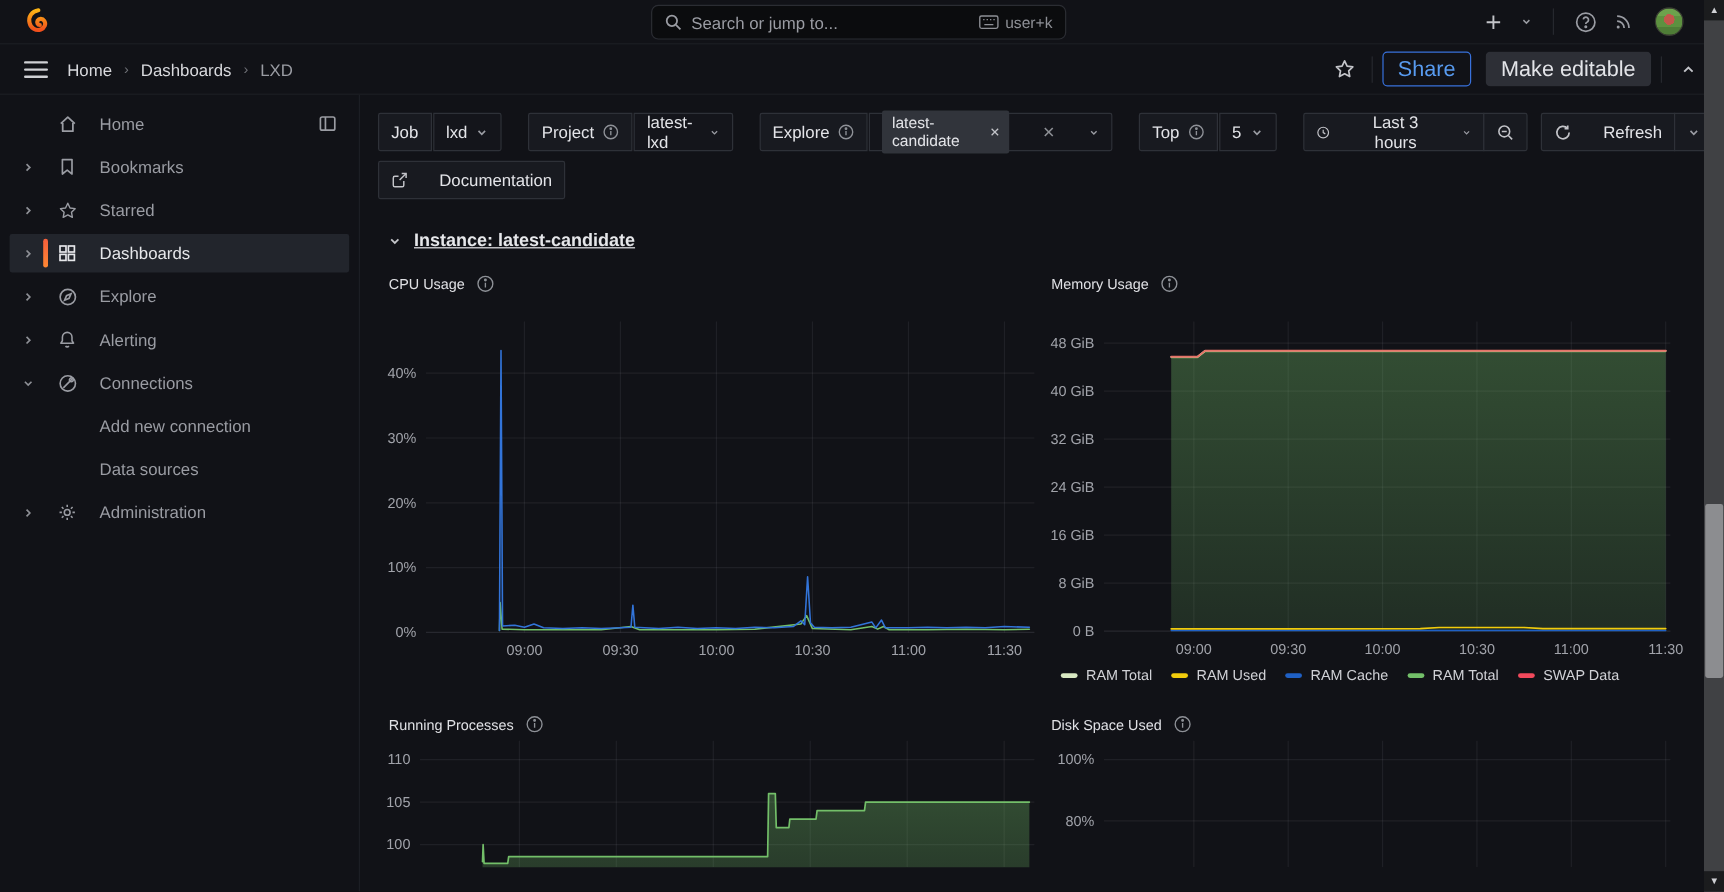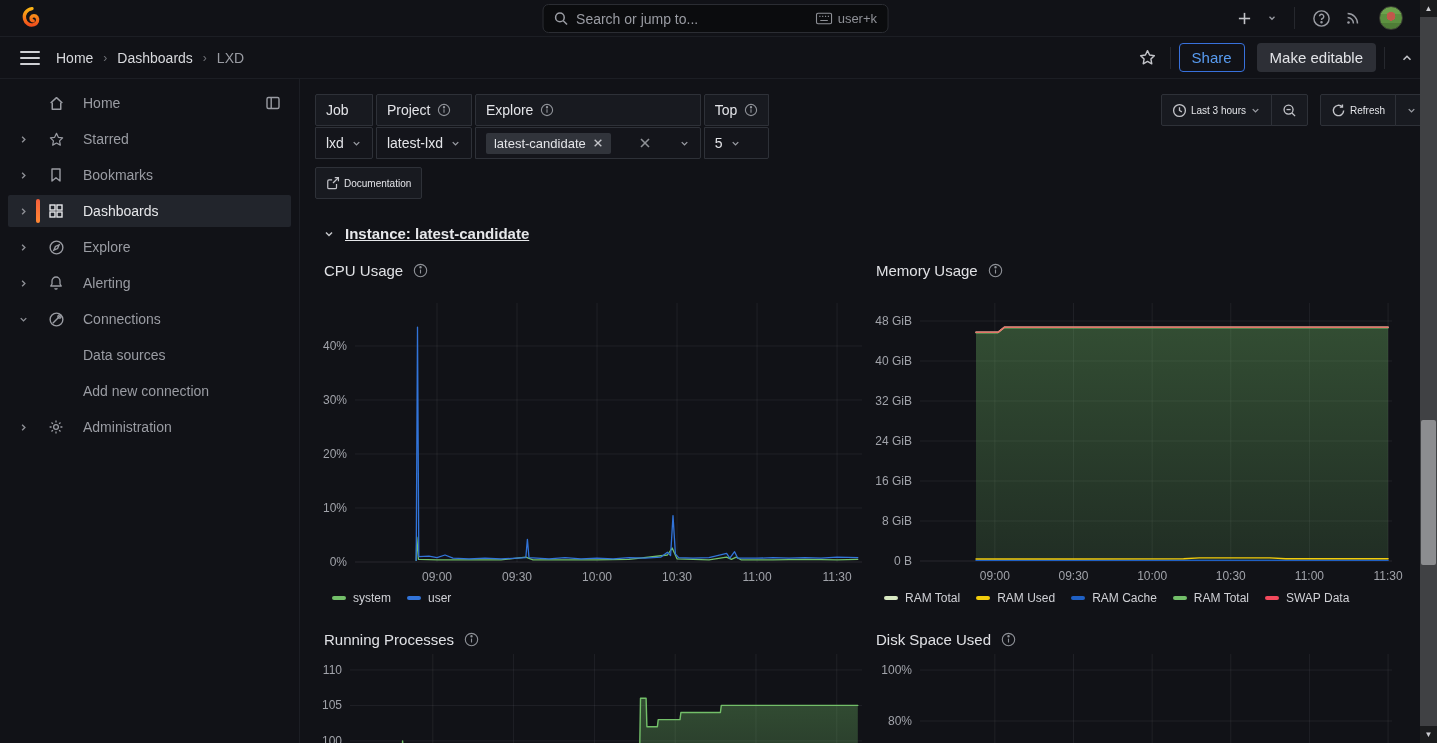--- a/index.html
+++ b/index.html
@@ -30,21 +30,21 @@
   .subheader { height:42px; background:#111217; display:flex; align-items:center; padding:0 16px;
     border-bottom:1px solid #1c1e24; }
   .burger { display:flex; flex-direction:column; gap:4px; width:20px; margin:0 16px 0 4px; cursor:pointer; }
   .burger span { height:2px; background:#cfd0d4; border-radius:1px; }
   .crumbs { display:flex; align-items:center; gap:10px; font-size:14px; }
   .crumb { color:#d8d9dd; cursor:pointer; }
   .crumb.last { color:#9a9ca3; cursor:default; }
   .crumb-sep { color:#6e7076; font-size:12px; }
   .sub-right { margin-left:auto; display:flex; align-items:center; }
   .btn { height:29px; display:inline-flex; align-items:center; gap:6px; padding:0 12px;
-    border-radius:4px; font-size:15px; cursor:pointer; border:1px solid transparent; }
+    border-radius:4px; font-size:18px; cursor:pointer; border:1px solid transparent; }
   .btn-share { color:#589bf0; border-color:#3871dc; background:transparent; }
   .btn-gray  { color:#e3e4e8; background:#2d2f36; }
 
   
   .main { display:flex; height:664px; }
   .sidebar { width:300px; border-right:1px solid #1c1e24; padding-top:8px; flex-shrink:0; }
   .nav-row { position:relative; height:32px; display:flex; align-items:center; cursor:pointer;
     color:#9a9ca3; font-size:14px; margin:0 8px 4px 8px; border-radius:2px; }
   .nav-caret { width:30px; display:flex; justify-content:center; color:#8e9096; }
   .nav-icon { width:20px; margin-left:8px; display:flex; justify-content:center; color:inherit; }
@@ -52,45 +52,45 @@
   .nav-row.active { background:#22252c; color:#e6e7ea; }
   .nav-row.active::before { content:""; position:absolute; left:28px; top:4px; bottom:4px; width:4px;
     border-radius:2px; background:linear-gradient(180deg,#f55f3c,#ff8833); }
   .nav-row.child .nav-label { margin-left:75px; }
   .dock { margin-left:auto; margin-right:10px; color:#9a9ca3; }
 
   .content { flex:1; padding:15px 0 0 15px; overflow:hidden; }
 
   
   .filters { display:flex; align-items:flex-start; }
-  .fgroup { display:flex; gap:1px; margin-right:3px;flex-direction:column; }
+  .fgroup { display:flex; gap:1px; margin-right:22px; }
   .fcell { height:32px; display:flex; align-items:center; gap:7px; padding:0 10px;
     background:#181a20; border:1px solid #2e3138; font-size:14px; color:#e3e4e8; }
   .fcell.flabel { border-radius:2px 0 0 2px; font-weight:500; }
   .fcell.fvalue { background:#14151b; border-radius:0 2px 2px 0; cursor:pointer; }
   .tag { display:flex; align-items:center; gap:7px; background:#31343b; border-radius:2px;
     padding:3px 8px; font-size:13px; color:#e3e4e8; }
   .toolbar-right { margin-left:auto; display:flex; align-items:center; padding-right:9px; }
-  .tbtn { height:32px; display:inline-flex; align-items:center; gap:4px; padding:0 10px;
-    background:#181a20; border:1px solid #2e3138; color:#e3e4e8; font-size:10px; cursor:pointer; }
+  .tbtn { height:32px; display:inline-flex; align-items:center; gap:26px; padding:0 10px;
+    background:#181a20; border:1px solid #2e3138; color:#e3e4e8; font-size:14px; cursor:pointer; }
   .tb-group { display:flex; }
   .tb-group .tbtn + .tbtn { margin-left:-1px; }
   .tb-group:first-child .tbtn:first-child { border-radius:2px 0 0 2px; }
   .r-left { border-radius:2px 0 0 2px; }
   .r-right { border-radius:0 2px 2px 0; }
   .gap12 { width:12px; }
   .row2 { margin-top:8px; }
 
   
   .section-head { display:flex; align-items:center; gap:10px; margin:26px 0 0 8px;
     font-size:15px; font-weight:700; color:#e6e7ea; cursor:pointer;text-decoration:underline; }
   .grid { display:grid; grid-template-columns:552px 553px; }
   .panel { overflow:hidden; }
   .panel-title { display:flex; align-items:center; gap:10px; margin:20px 0 6px 9px;
-    font-size:15px; font-weight:500; color:#e0e1e5; }
+    font-size:12px; font-weight:500; color:#e0e1e5; }
   .info { color:#8e9197; display:flex; cursor:pointer; }
   .legend { display:flex; gap:16px; margin:4px 0 0 17px; font-size:12px; color:#d0d1d6; }
   .legend .li { display:flex; align-items:center; gap:7px; cursor:pointer; }
   .legend .sw { width:14px; height:4px; border-radius:2px; }
   .chart { display:block; }
 
   
   .scrollbar { position:fixed; right:0; top:0; width:17px; height:743px; background:#404144; z-index:50; }
   .sb-btn { position:absolute; left:0; width:17px; height:17px; background:#1b1c1e; color:#cfd0d4;
     font-size:8px; display:flex; align-items:center; justify-content:center; cursor:pointer; }
@@ -217,39 +217,39 @@
       </span>
     </div>
 
     <div class="nav-row">
       <span class="nav-caret">
         <svg width="11" height="11" viewBox="0 0 16 16" fill="none" stroke="currentColor" stroke-width="2">
             <polyline points="6,4 10,8 6,12"></polyline>
           </svg>
       </span>
       <span class="nav-icon">
-        <svg width="17" height="17" viewBox="0 0 20 20" fill="none" stroke="currentColor" stroke-width="1.4" stroke-linejoin="round">
-            <path d="M10 2.8 l2.2 4.6 5 .7 -3.6 3.5 .9 5 -4.5 -2.4 -4.5 2.4 .9 -5 L2.8 8.1 l5-.7z"></path>
-          </svg>
-      </span>
-      <span class="nav-label">Starred</span>
+        <svg width="16" height="16" viewBox="0 0 16 16" fill="none" stroke="currentColor" stroke-width="1.4" stroke-linejoin="round">
+            <path d="M4 2 h8 v12 l-4-3.2 L4 14z"></path>
+          </svg>
+      </span>
+      <span class="nav-label">Bookmarks</span>
     </div>
 
     <div class="nav-row">
       <span class="nav-caret">
         <svg width="11" height="11" viewBox="0 0 16 16" fill="none" stroke="currentColor" stroke-width="2">
             <polyline points="6,4 10,8 6,12"></polyline>
           </svg>
       </span>
       <span class="nav-icon">
-        <svg width="16" height="16" viewBox="0 0 16 16" fill="none" stroke="currentColor" stroke-width="1.4" stroke-linejoin="round">
-            <path d="M4 2 h8 v12 l-4-3.2 L4 14z"></path>
-          </svg>
-      </span>
-      <span class="nav-label">Bookmarks</span>
+        <svg width="17" height="17" viewBox="0 0 20 20" fill="none" stroke="currentColor" stroke-width="1.4" stroke-linejoin="round">
+            <path d="M10 2.8 l2.2 4.6 5 .7 -3.6 3.5 .9 5 -4.5 -2.4 -4.5 2.4 .9 -5 L2.8 8.1 l5-.7z"></path>
+          </svg>
+      </span>
+      <span class="nav-label">Starred</span>
     </div>
 
     <div class="nav-row active">
       <span class="nav-caret">
         <svg width="11" height="11" viewBox="0 0 16 16" fill="none" stroke="currentColor" stroke-width="2">
             <polyline points="6,4 10,8 6,12"></polyline>
           </svg>
       </span>
       <span class="nav-icon">
         <svg width="16" height="16" viewBox="0 0 16 16" fill="none" stroke="currentColor" stroke-width="1.4">
@@ -302,24 +302,24 @@
         <svg width="17" height="17" viewBox="0 0 16 16" fill="none" stroke="currentColor" stroke-width="1.3">
             <circle cx="8" cy="8" r="6"></circle>
             <line x1="4.5" y1="11.5" x2="11.5" y2="4.5"></line>
             <circle cx="10.8" cy="5.2" r="1.5"></circle>
           </svg>
       </span>
       <span class="nav-label">Connections</span>
     </div>
 
     <div class="nav-row child">
+      <span class="nav-label">Add new connection</span>
+    </div>
+    <div class="nav-row child">
       <span class="nav-label">Data sources</span>
-    </div>
-    <div class="nav-row child">
-      <span class="nav-label">Add new connection</span>
     </div>
 
     <div class="nav-row">
       <span class="nav-caret">
         <svg width="11" height="11" viewBox="0 0 16 16" fill="none" stroke="currentColor" stroke-width="2">
             <polyline points="6,4 10,8 6,12"></polyline>
           </svg>
       </span>
       <span class="nav-icon">
         <svg width="16" height="16" viewBox="0 0 16 16" fill="none" stroke="currentColor" stroke-width="1.3">
@@ -502,30 +502,20 @@
               <text x="32" y="226.99666388657212" text-anchor="end" fill="#a1a3aa" font-size="12">10%</text>
               <line x1="40" y1="168.9933277731443" x2="547" y2="168.9933277731443" stroke="rgba(204,204,220,0.08)" stroke-width="1"></line>
               <text x="32" y="172.9933277731443" text-anchor="end" fill="#a1a3aa" font-size="12">20%</text>
               <line x1="40" y1="114.98999165971644" x2="547" y2="114.98999165971644" stroke="rgba(204,204,220,0.08)" stroke-width="1"></line>
               <text x="32" y="118.98999165971644" text-anchor="end" fill="#a1a3aa" font-size="12">30%</text>
               <line x1="40" y1="60.986655546288574" x2="547" y2="60.986655546288574" stroke="rgba(204,204,220,0.08)" stroke-width="1"></line>
               <text x="32" y="64.98665554628857" text-anchor="end" fill="#a1a3aa" font-size="12">40%</text>
               <polyline points="101.2,275.4 101.8,252.2 103.4,274.3 122.0,274.8 154.0,274.8 186.0,274.8 210.8,272.1 218.0,274.8 250.0,274.8 282.0,274.8 314.0,274.3 352.4,270.0 357.2,263.0 362.0,273.8 394.0,274.8 411.6,272.1 416.4,274.3 421.2,272.1 426.0,274.8 458.0,274.8 490.0,274.3 522.0,274.8 542.8,274.3" fill="none" stroke="#73bf69" stroke-width="1.3" stroke-linejoin="round" stroke-linecap="round"></polyline>
               <polyline points="101.2,275.4 102.5,42.1 103.8,271.6 114.0,271.1 122.0,272.7 130.0,270.0 138.0,273.2 154.0,273.8 170.0,273.2 186.0,273.8 202.0,273.2 210.8,272.7 212.4,254.3 214.0,272.7 234.0,273.8 250.0,272.7 266.0,273.8 282.0,273.2 298.0,273.8 314.0,272.7 330.0,273.2 346.0,272.1 352.4,267.3 355.6,270.5 358.0,230.6 360.4,268.9 363.6,272.7 378.0,273.2 394.0,272.7 411.6,268.4 414.8,273.2 419.6,266.7 422.8,273.2 442.0,273.2 458.0,272.7 474.0,273.2 490.0,272.7 506.0,273.2 522.0,272.1 542.8,272.7" fill="none" stroke="#3274d9" stroke-width="1.3" stroke-linejoin="round" stroke-linecap="round"></polyline>
             </svg>
-          </div>
-        <div id="legend-cpu" class="legend">
-            <span class="li">
-              <span class="sw" style="background: rgb(115, 191, 105);"></span>
-              <span>system</span>
-            </span>
-            <span class="li">
-              <span class="sw" style="background: rgb(50, 116, 217);"></span>
-              <span>user</span>
-            </span>
           </div>
       </div>
 
       <div class="panel">
         <div class="panel-title">
           <span>Memory Usage</span>
           <span class="info">
             <svg width="15" height="15" viewBox="0 0 16 16" fill="none" stroke="currentColor" stroke-width="1.2">
                 <circle cx="8" cy="8" r="6.6"></circle>
                 <line x1="8" y1="7" x2="8" y2="11.2"></line>

